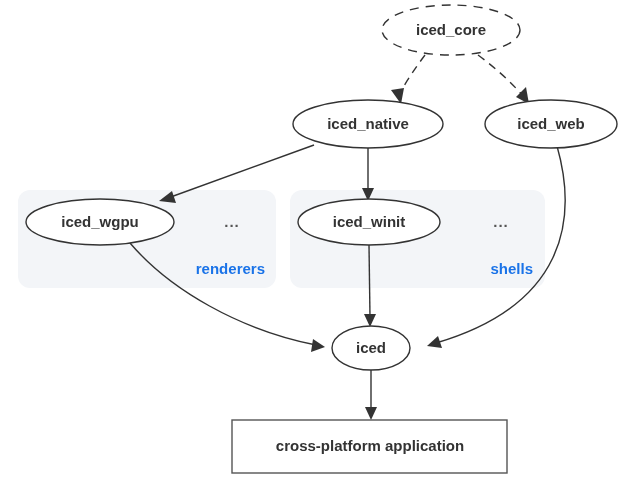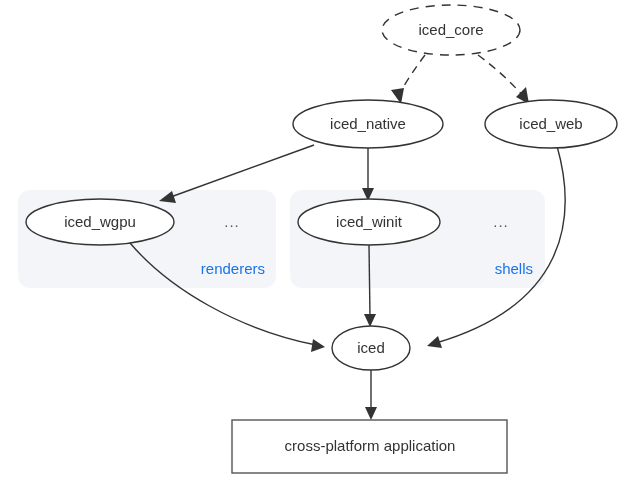--- a/index.html
+++ b/index.html
@@ -10,20 +10,21 @@
   body {
     width: 621px;
     height: 483px;
     font-family: "Liberation Sans", sans-serif;
     overflow: hidden;
   }
   #diagram-root {
     position: relative;
     width: 621px;
     height: 483px;
+    font-weight: bold;
   }
   svg#diagram {
     display: block;
     width: 621px;
     height: 483px;
   }
   .cluster-rect {
     fill: #f3f5f8;
     stroke: none;
   }

